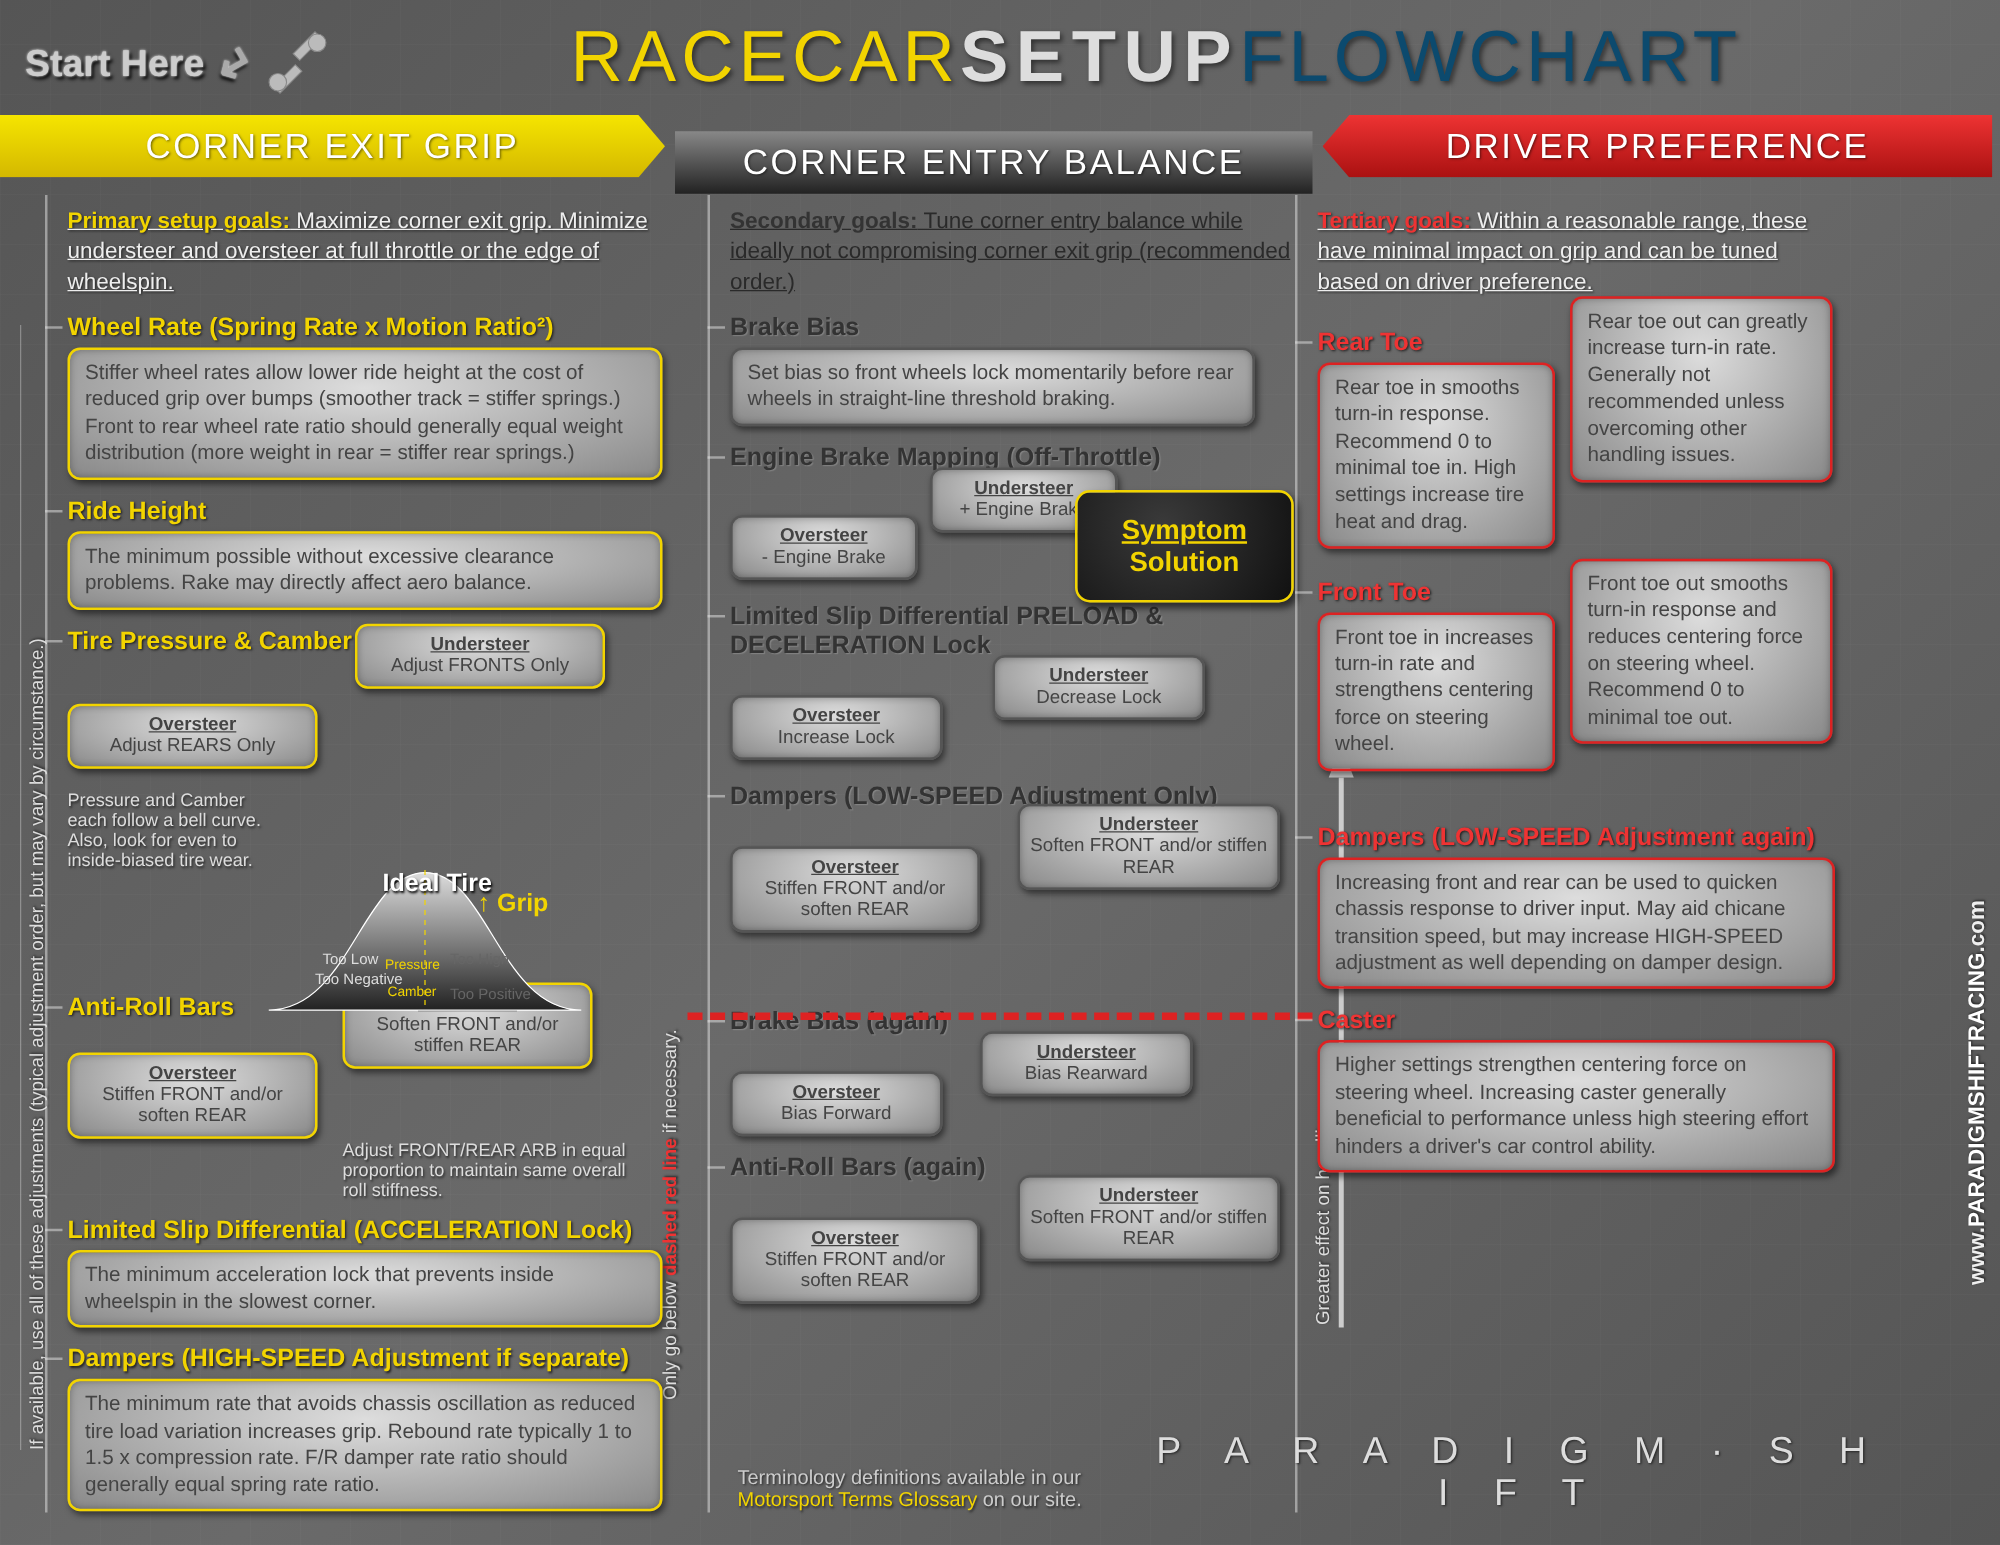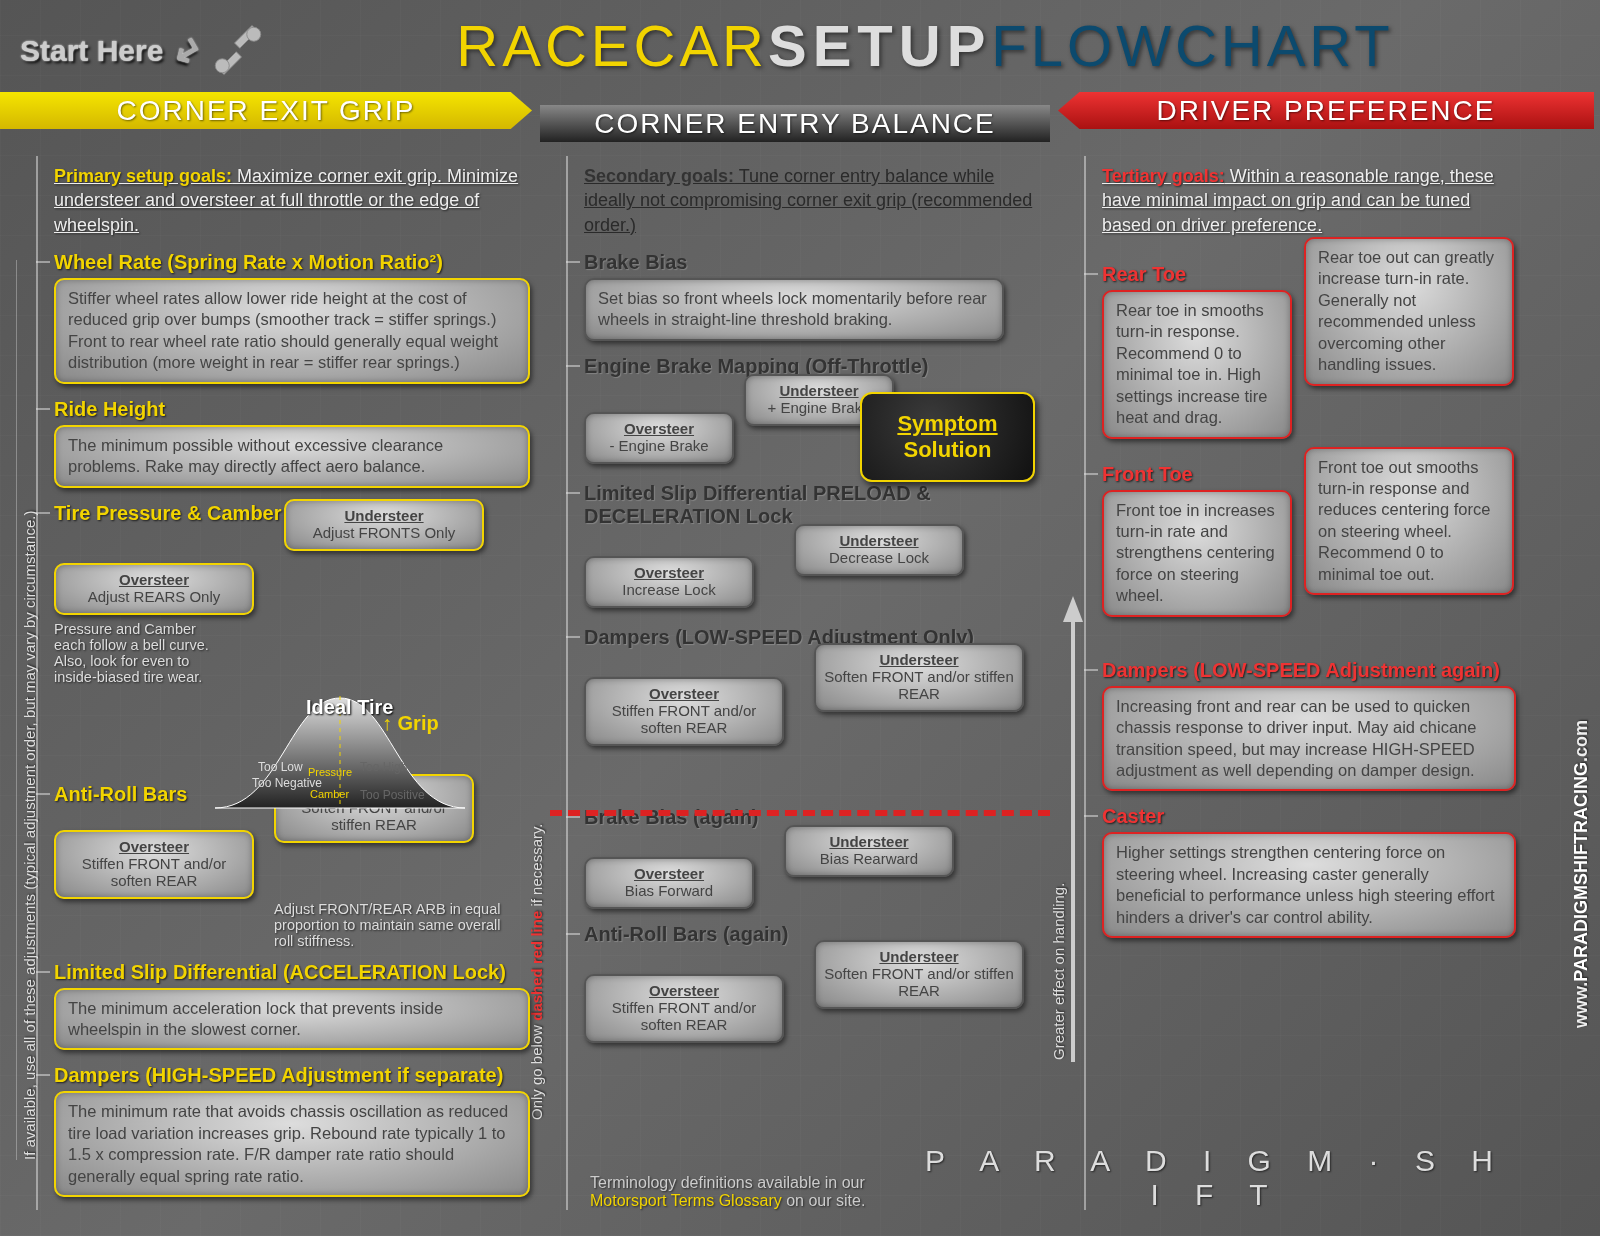--- a/index.html
+++ b/index.html
@@ -48,21 +48,21 @@
   .wrench-icon {
     position: absolute;
     top: 22px; left: 210px;
     width: 56px; height: 56px;
   }
 
   
   .banner {
     position: absolute;
     top: 92px;
-    height: 37px;
+    height: 50px;
     display: flex; align-items: center; justify-content: center;
     font-size: 28px;
     letter-spacing: 2px;
     color: #fff;
     text-shadow: 1px 1px 2px rgba(0,0,0,0.5);
   }
   .banner.yellow {
     left: 0; width: 532px;
     background: linear-gradient(to bottom, #f5e500 0%, #d4b800 100%);
     clip-path: polygon(0 0, 96% 0, 100% 50%, 96% 100%, 0 100%);
@@ -80,21 +80,21 @@
 
   
   .col {
     position: absolute;
     top: 150px;
     bottom: 16px;
     padding: 8px 10px 8px 54px;
   }
   .col1 { left: 0; width: 540px; }
   .col2 { left: 540px; width: 520px; padding-left: 44px; }
-  .col3 { left: 1058px; width: 468px; padding-left: 44px; }
+  .col3 { left: 1010px; width: 468px; padding-left: 44px; }
 
   .goals {
     font-size: 18px;
     line-height: 1.35;
     margin: 6px 0 12px 0;
     color: #eee;
     text-shadow: 1px 1px 2px rgba(0,0,0,0.6);
     text-decoration: underline;
   }
   .goals .lbl { font-weight: 700; }
@@ -300,21 +300,21 @@
   <div class="sec-title">Tire Pressure &amp; Camber</div>
   <div class="pair">
     <div class="mini" style="margin-top:34px">
       <span class="sym">Oversteer</span><span>Adjust REARS Only</span>
     </div>
     <div class="mini" style="position:absolute; margin-left:230px; margin-top:-30px">
       <span class="sym">Understeer</span><span>Adjust FRONTS Only</span>
     </div>
   </div>
 
-  <div class="note" style="width:170px; margin-top:6px">Pressure and Camber each follow a bell curve. Also, look for even to inside-biased tire wear.</div>
+  <div class="note" style="width:170px; margin-top:18px">Pressure and Camber each follow a bell curve. Also, look for even to inside-biased tire wear.</div>
 
   <div style="height:80px"></div>
 
   <div class="sec-title">Anti-Roll Bars</div>
   <div class="pair">
     <div class="mini" style="margin-top:20px">
       <span class="sym">Oversteer</span><span>Stiffen FRONT and/or soften REAR</span>
     </div>
     <div class="mini" style="position:absolute; margin-left:220px; margin-top:-36px">
       <span class="sym">Understeer</span><span>Soften FRONT and/or stiffen REAR</span>

